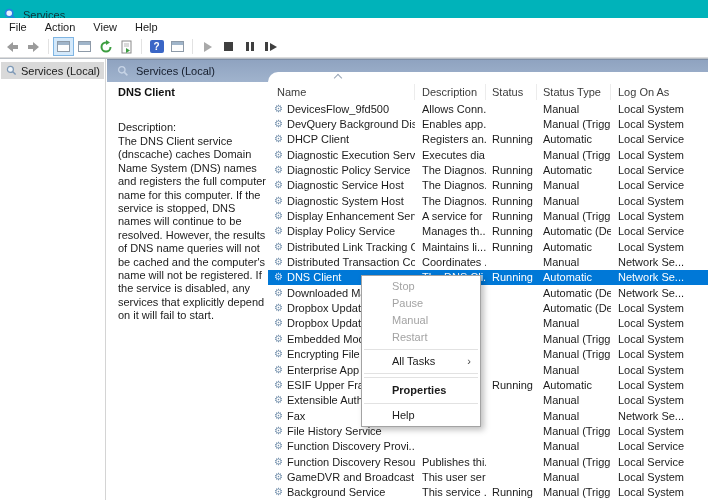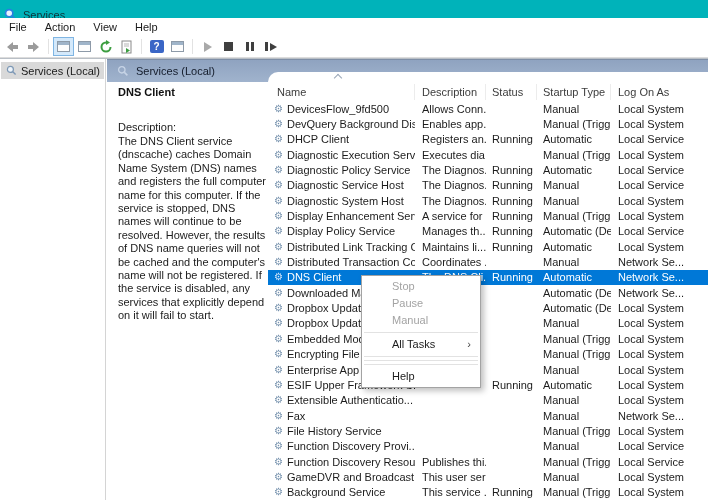--- a/index.html
+++ b/index.html
@@ -192,21 +192,21 @@
   <div class="svc-name">DNS Client</div>
   <div class="desc-label">Description:</div>
   <div class="desc-text">The DNS Client service (dnscache) caches Domain Name System (DNS) names and registers the full computer name for this computer. If the service is stopped, DNS names will continue to be resolved. However, the results of DNS name queries will not be cached and the computer's name will not be registered. If the service is disabled, any services that explicitly depend on it will fail to start.</div>
 
   <div class="listpanel">
     <div class="sortmark"></div>
     <div class="lheader">
       <div class="hc col-name">Name</div>
       <div class="hc col-desc">Description</div>
       <div class="hc col-status">Status</div>
-      <div class="hc col-startup">Startup Type</div>
+      <div class="hc col-startup">Status Type</div>
       <div class="hc col-logon" style="border-right:none;">Log On As</div>
     </div>
     <div class="rows" id="rows">
         <div class="row">
           <div class="c col-name">
             <span class="gear">⚙</span>
             <span>DevicesFlow_9fd500</span>
           </div>
           <div class="c col-desc">Allows Conn...</div>
           <div class="c col-status"></div>
@@ -464,19 +464,21 @@
           <div class="c col-logon">Local System</div>
         </div>
       </div>
   </div>
 </div>
 
 <div class="ctx" id="ctx">
     <div class="mi disabled">Stop</div>
     <div class="mi disabled">Pause</div>
     <div class="mi disabled">Manual</div>
+    <div class="mi disabled">Restart</div>
     <div class="msep"></div>
     <div class="mi">All Tasks<span class="sub">›</span></div>
     <div class="msep"></div>
     <div class="msep"></div>
+    <div class="mi bold">Properties</div>
     <div class="msep"></div>
     <div class="mi">Help</div>
   </div>
 
 </body></html>

